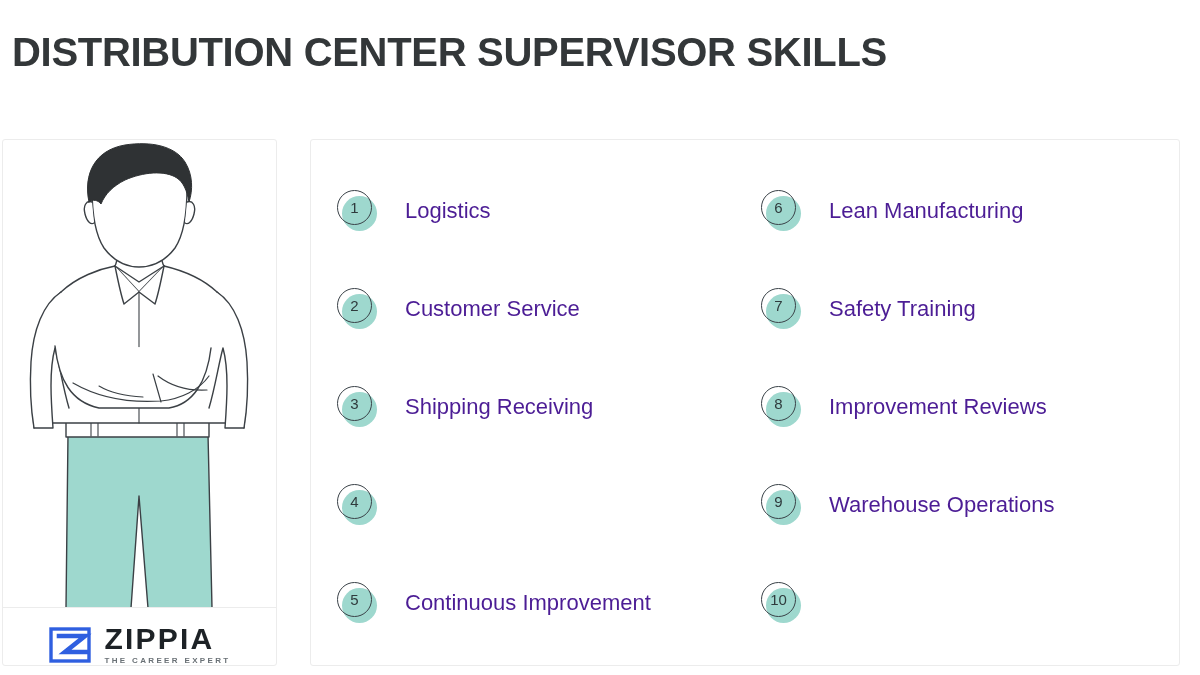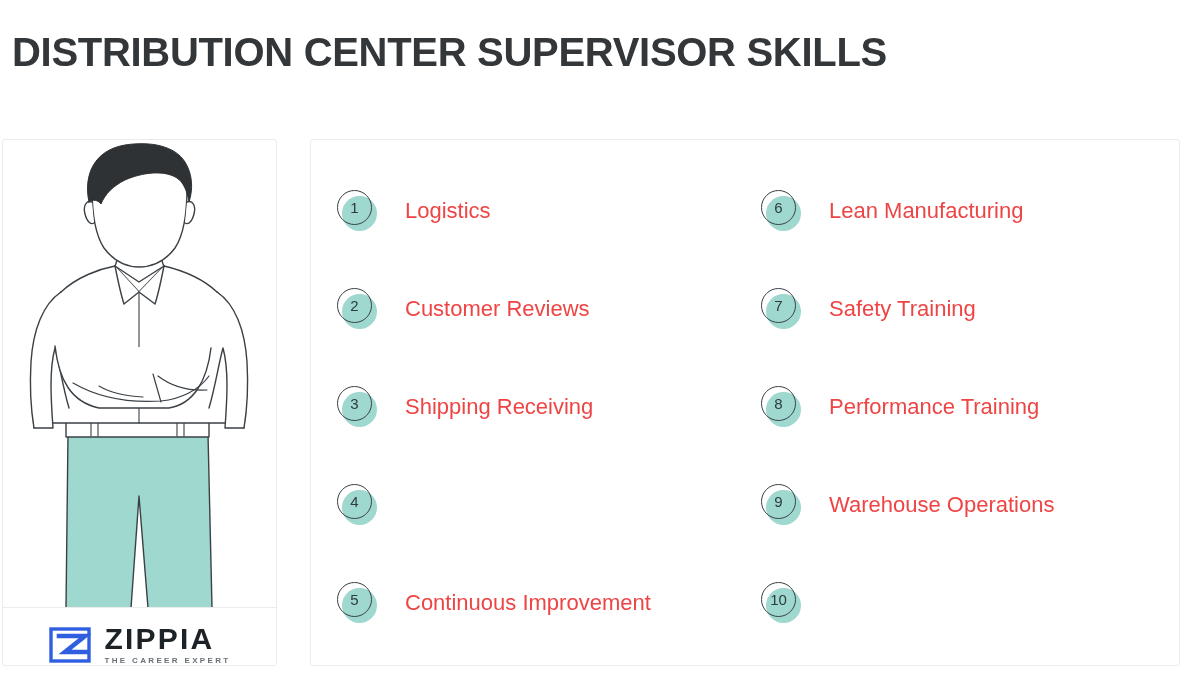--- a/index.html
+++ b/index.html
@@ -189,21 +189,21 @@
     font-weight: 400;
     color: #2f3b3d;
     font-family: "Liberation Sans", "DejaVu Sans", sans-serif;
   }
 
   .skill-label {
     margin-left: 26px;
     font-size: 22px;
     line-height: 26px;
     font-weight: 400;
-    color: #ef4444;
+    color: #4c1d95;
     white-space: nowrap;
     font-family: "Liberation Sans", "DejaVu Sans", sans-serif;
   }
 </style>
 </head>
 <body>
 
 <div class="infographic">
 
   <div class="page-title">DISTRIBUTION CENTER SUPERVISOR SKILLS</div>
@@ -297,21 +297,21 @@
         </span>
         <span class="skill-label">Logistics</span>
       </div>
 
       <div class="skill-item col-left row-2">
         <span class="skill-badge">
           <span class="blob"></span>
           <span class="ring"></span>
           <span class="num">2</span>
         </span>
-        <span class="skill-label">Customer Reviews</span>
+        <span class="skill-label">Customer Service</span>
       </div>
 
       <div class="skill-item col-left row-3">
         <span class="skill-badge">
           <span class="blob"></span>
           <span class="ring"></span>
           <span class="num">3</span>
         </span>
         <span class="skill-label">Shipping Receiving</span>
       </div>
@@ -350,21 +350,21 @@
         </span>
         <span class="skill-label">Safety Training</span>
       </div>
 
       <div class="skill-item col-right row-3">
         <span class="skill-badge">
           <span class="blob"></span>
           <span class="ring"></span>
           <span class="num">8</span>
         </span>
-        <span class="skill-label">Performance Training</span>
+        <span class="skill-label">Improvement Reviews</span>
       </div>
 
       <div class="skill-item col-right row-4">
         <span class="skill-badge">
           <span class="blob"></span>
           <span class="ring"></span>
           <span class="num">9</span>
         </span>
         <span class="skill-label">Warehouse Operations</span>
       </div>

